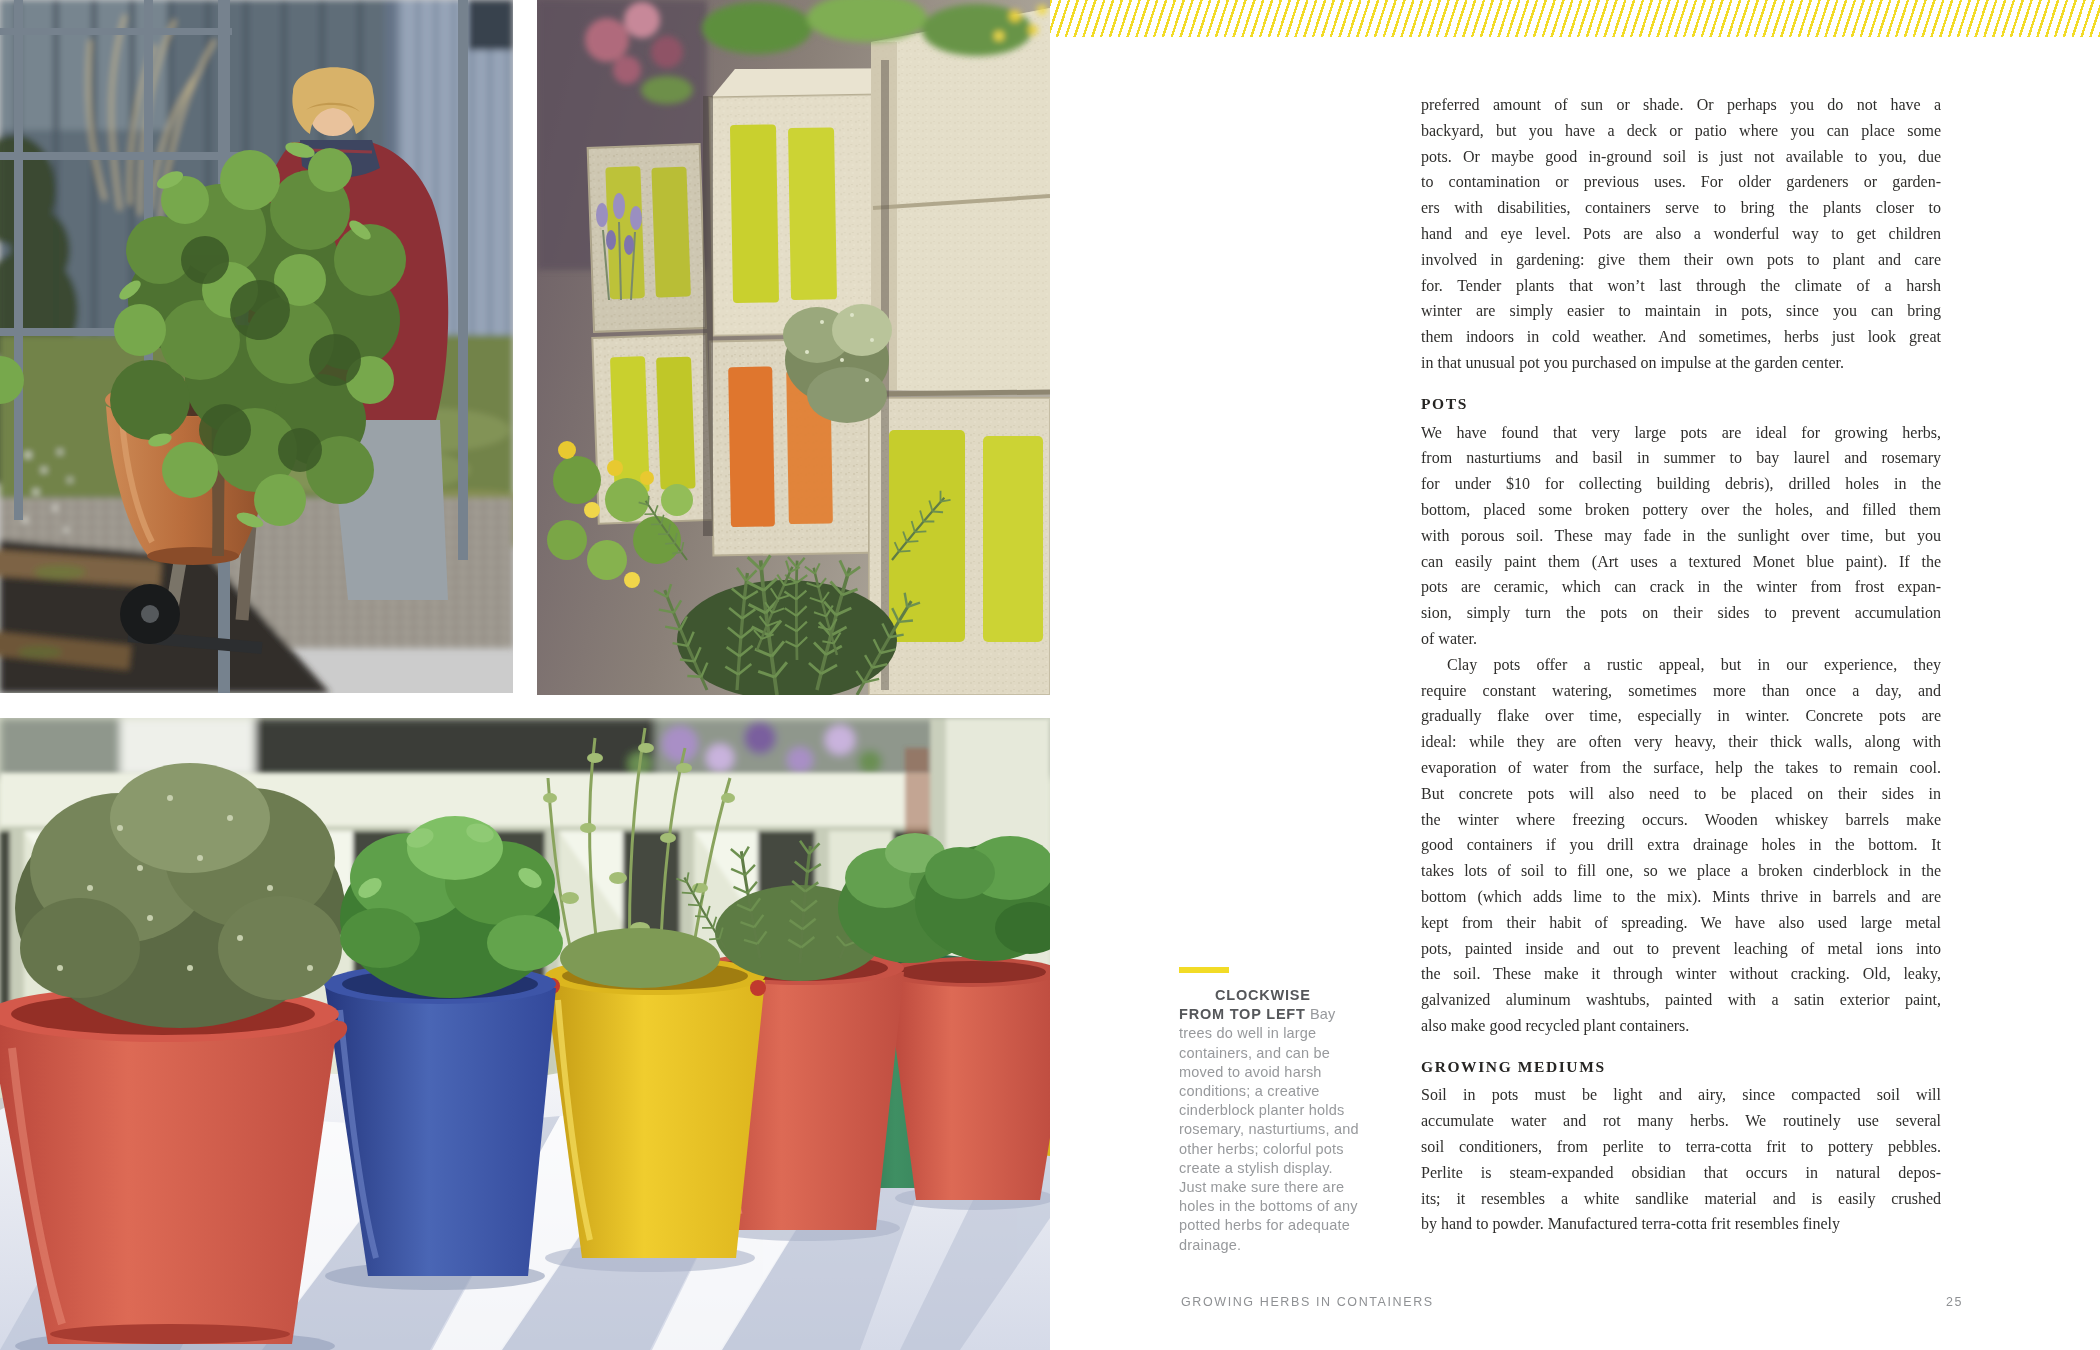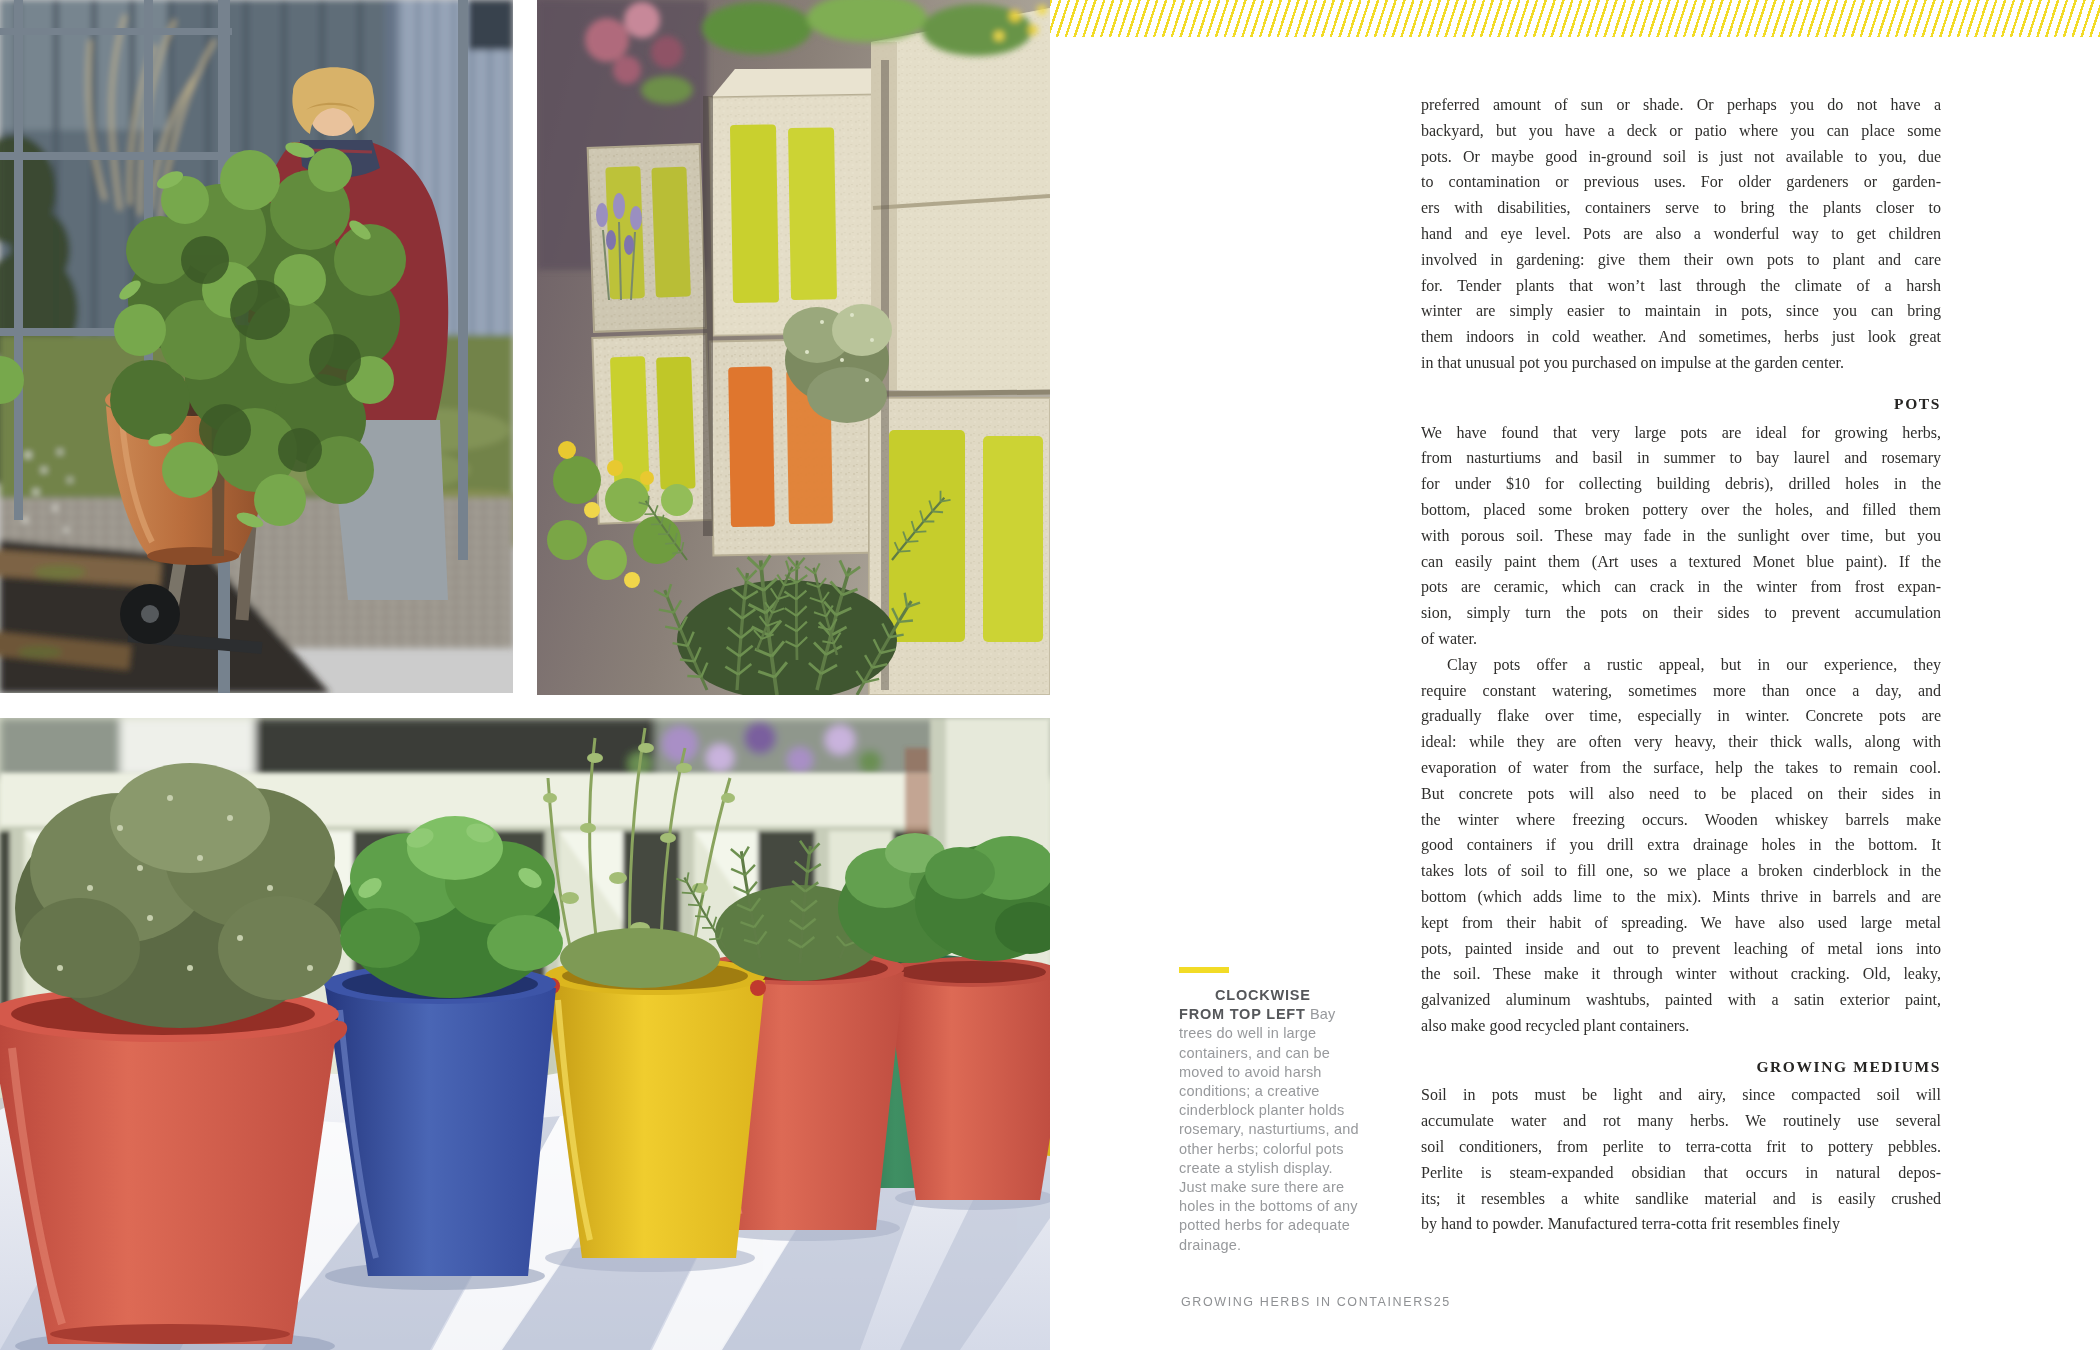--- a/index.html
+++ b/index.html
@@ -11,28 +11,28 @@
   #photoC{left:0;top:718px;width:1050px;height:632px;}
   .page-right{position:absolute;left:1050px;top:0;width:1050px;height:1350px;background:#fff;}
   .stripes{position:absolute;left:0;top:0;width:1050px;height:37px;
      background:repeating-linear-gradient(108deg,var(--accent,#F2DB26) 0 2.4px,#ffffff 2.4px 8.4px);}
   .article{position:absolute;left:371px;top:92px;width:520px;
      font-size:16px;line-height:25.8px;color:var(--body,#2f2e2c);}
   .article .ln{text-align:justify;text-align-last:justify;}
   .article .ln.last{text-align-last:left;}
   .article .ln.ind{text-indent:26px;}
   .article .h{font-weight:bold;letter-spacing:1.6px;font-size:15.5px;color:#262523;
-     margin-top:15px;margin-bottom:3px;text-align:right;}
+     margin-top:15px;margin-bottom:3px;}
   .caption{position:absolute;left:129px;top:967px;width:182px;
      font-family:"Liberation Sans",sans-serif;font-size:14.5px;line-height:19.2px;
      color:var(--capText,#97999c);letter-spacing:.2px;}
   .cap-dash{width:50px;height:6px;background:var(--accent,#F2DB26);margin-bottom:13px;}
   .cap-lead{font-weight:bold;color:var(--capLead,#55575a);letter-spacing:.8px;margin-left:36px;}
   .footer{position:absolute;left:131px;top:1295px;width:782px;display:flex;
-     font-family:"Liberation Sans",sans-serif;
+     justify-content:space-between;font-family:"Liberation Sans",sans-serif;
      font-size:12.5px;letter-spacing:1.6px;color:var(--footText,#8f9194);}
 </style>
 </head>
 <body>
 
 <div class="photo" id="photoA">
 <svg width="513" height="693" viewBox="0 0 513 693">
 <defs>
   <filter id="Ab3">
           <feGaussianBlur stdDeviation="3"></feGaussianBlur>

